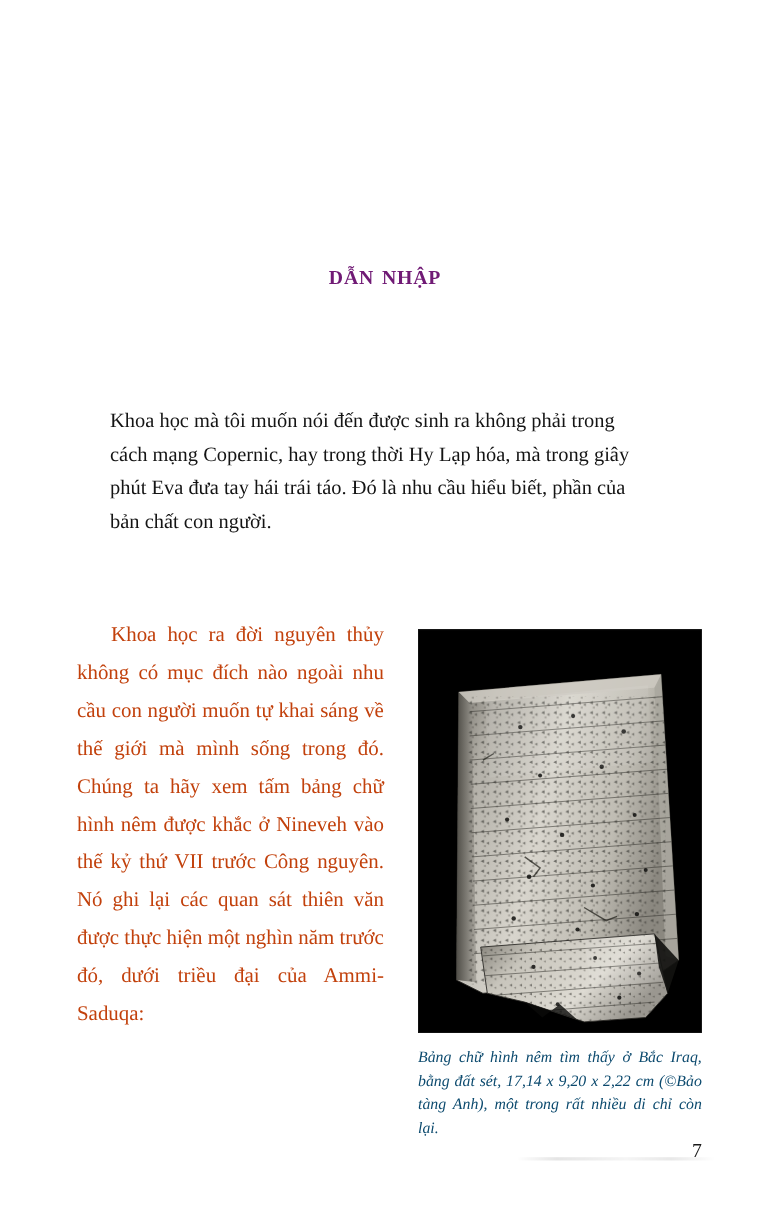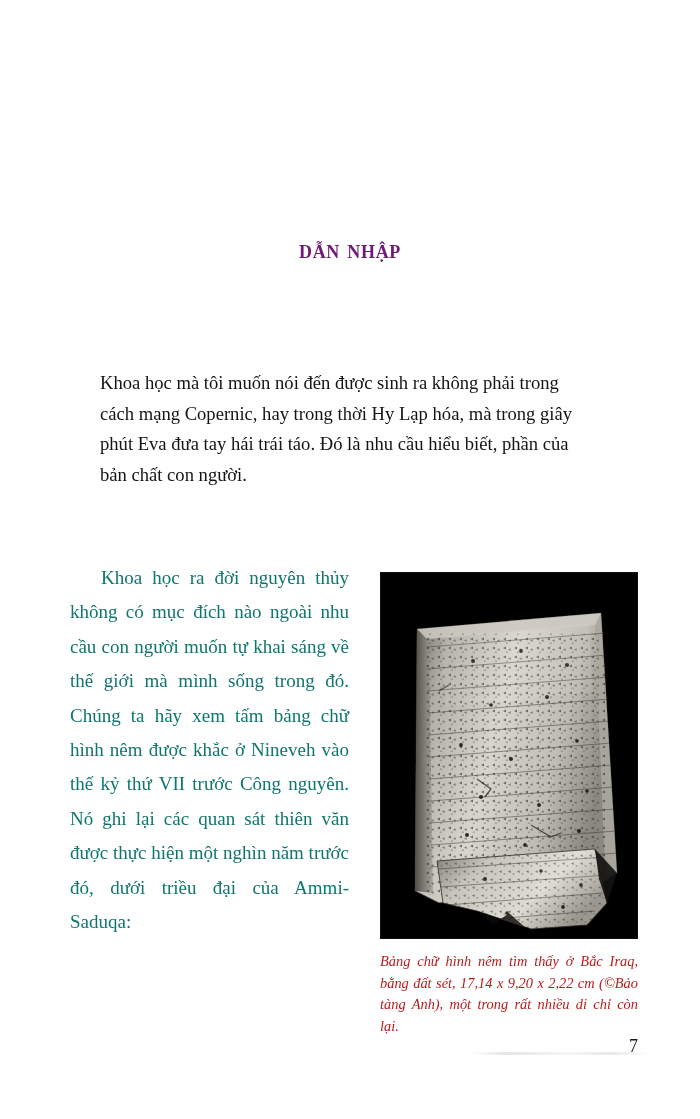--- a/index.html
+++ b/index.html
@@ -72,21 +72,21 @@
     top: 561px;
     width: 279px;
   }
   .body-column p {
     margin: 0;
     font-size: 19px;
     line-height: 34.4px;
     text-align: justify;
     text-justify: inter-word;
     text-indent: 31px;
-    color: #0f766e;
+    color: #c2410c;
     hyphens: none;
   }
 
   
   .figure {
     position: absolute;
     left: 380px;
     top: 572px;
     width: 258px;
   }
@@ -110,21 +110,21 @@
   }
 
   .figure-caption {
     margin-top: 12px;
     width: 258px;
     font-style: italic;
     font-size: 14.4px;
     line-height: 21.5px;
     text-align: justify;
     text-justify: inter-word;
-    color: #b91c1c;
+    color: #0c4a6e;
   }
 
   
   .folio {
     position: absolute;
     left: 0;
     top: 1036px;
     width: 700px;
     text-align: right;
     padding-right: 62px;

